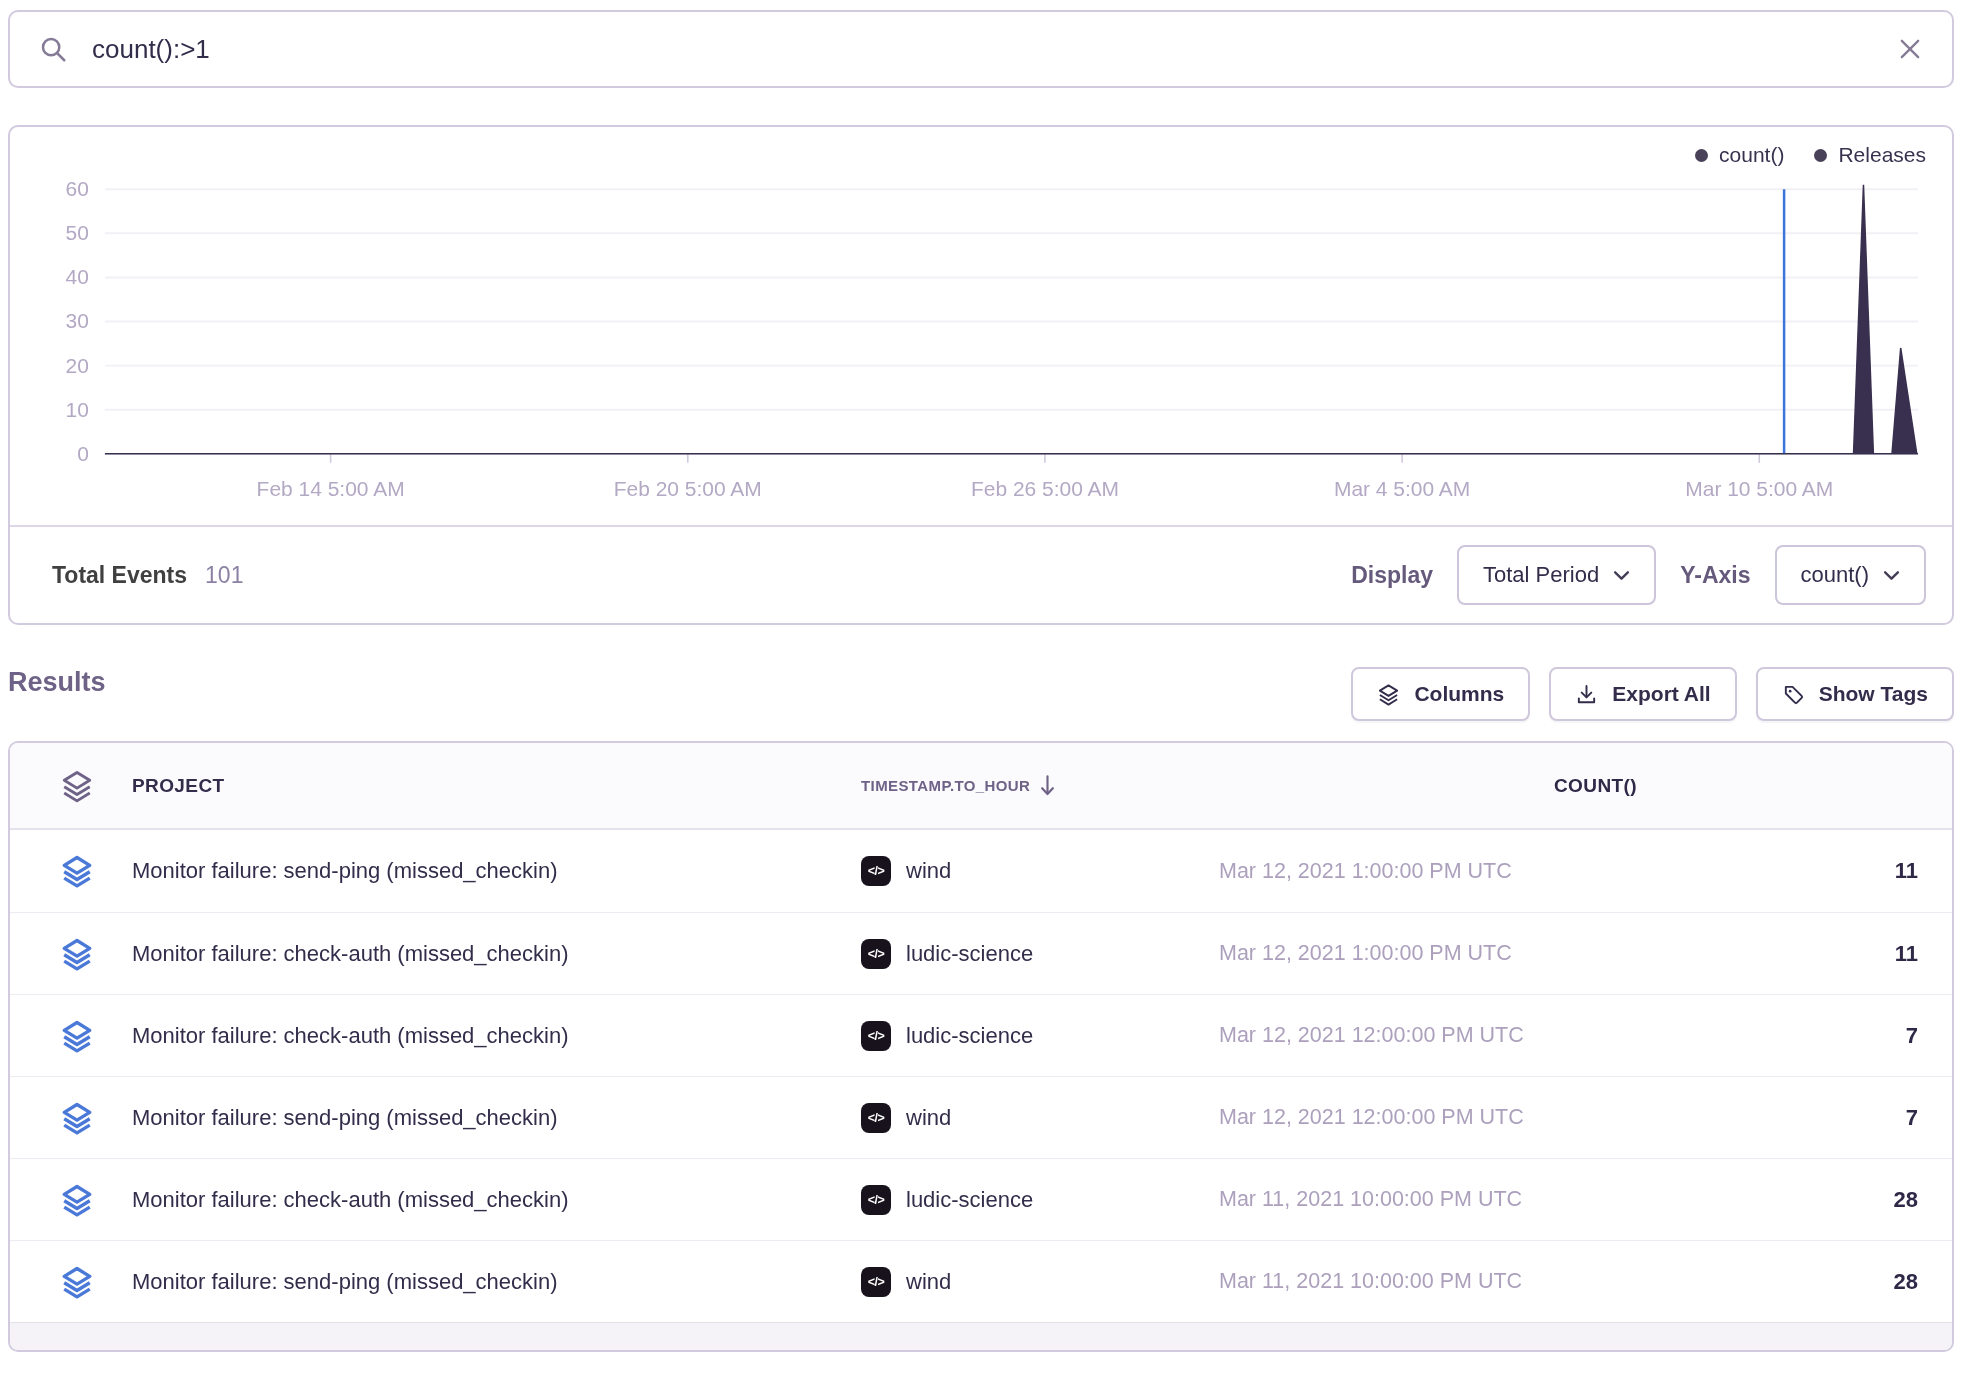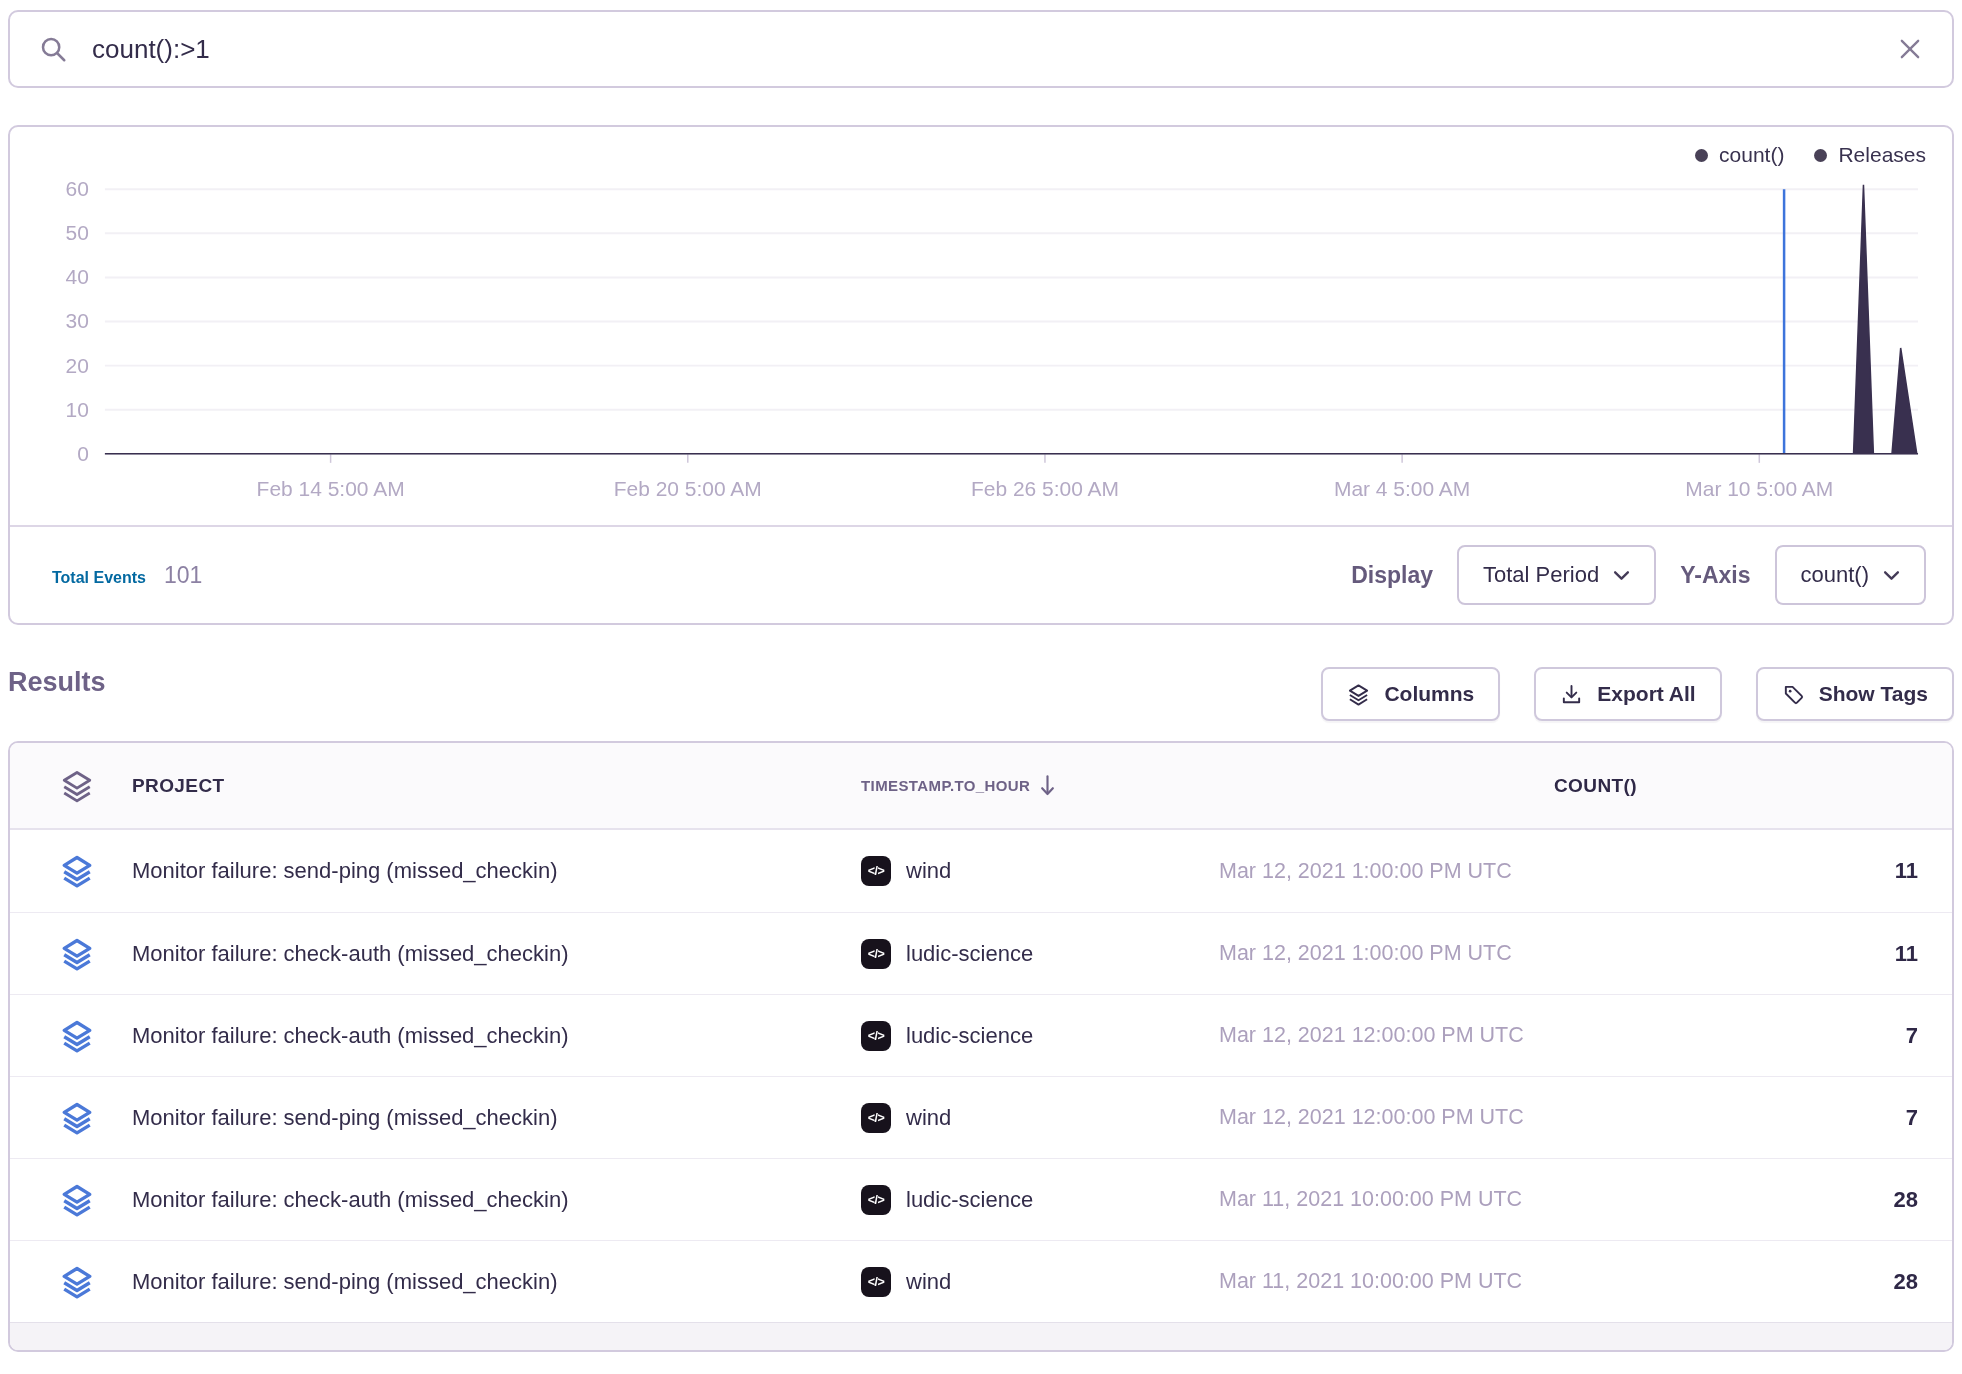--- a/index.html
+++ b/index.html
@@ -34,35 +34,35 @@
     font-size:21px; color:#39324f;
   }
   .legend-item{ display:flex; align-items:center; gap:11px; cursor:pointer; }
   .legend-dot{ width:13px; height:13px; border-radius:50%; background:#494157; }
   .chart-footer{
     height:98px; border-top:2px solid #ddd6e6;
     display:flex; align-items:center; justify-content:space-between;
     padding:0 26px 0 42px;
   }
   .total-events{ display:flex; align-items:baseline; gap:18px; }
-  .te-label{ font-weight:bold; font-size:16px; color:#0369a1; }
+  .te-label{ font-weight:bold; font-size:23px; color:#404040; }
   .te-value{ font-size:23px; color:#8c81a3; }
   .chart-controls{ display:flex; align-items:center; gap:24px; }
   .ctl-label{ font-weight:bold; font-size:23px; color:#655a7c; }
   .dropdown{
     display:flex; align-items:center; gap:14px; height:60px; padding:0 24px;
     border:2px solid #cdc5da; border-radius:8px; background:#fff;
     font-family:inherit; font-size:22px; color:#332c4a; cursor:pointer;
   }
   
   .results-row{
     margin:42px 8px 20px; display:flex; justify-content:space-between;
   }
   .results-title{ margin:0; font-size:27px; font-weight:bold; color:#6e6287; }
-  .btn-group{ display:flex; gap:34px; }
+  .btn-group{ display:flex; gap:19px; }
   .btn{
     height:54px; padding:0 24px; display:flex; align-items:center; gap:14px;
     border:2px solid #cfc8dc; border-radius:8px; background:#fff; cursor:pointer;
     font-family:inherit; font-size:21px; font-weight:bold; color:#332c4a;
     box-shadow:0 2px 1px rgba(50,40,80,0.05);
   }
   
   .table{
     margin:0 8px; border:2px solid #d2cade; border-radius:10px; overflow:hidden; background:#fff;
   }

